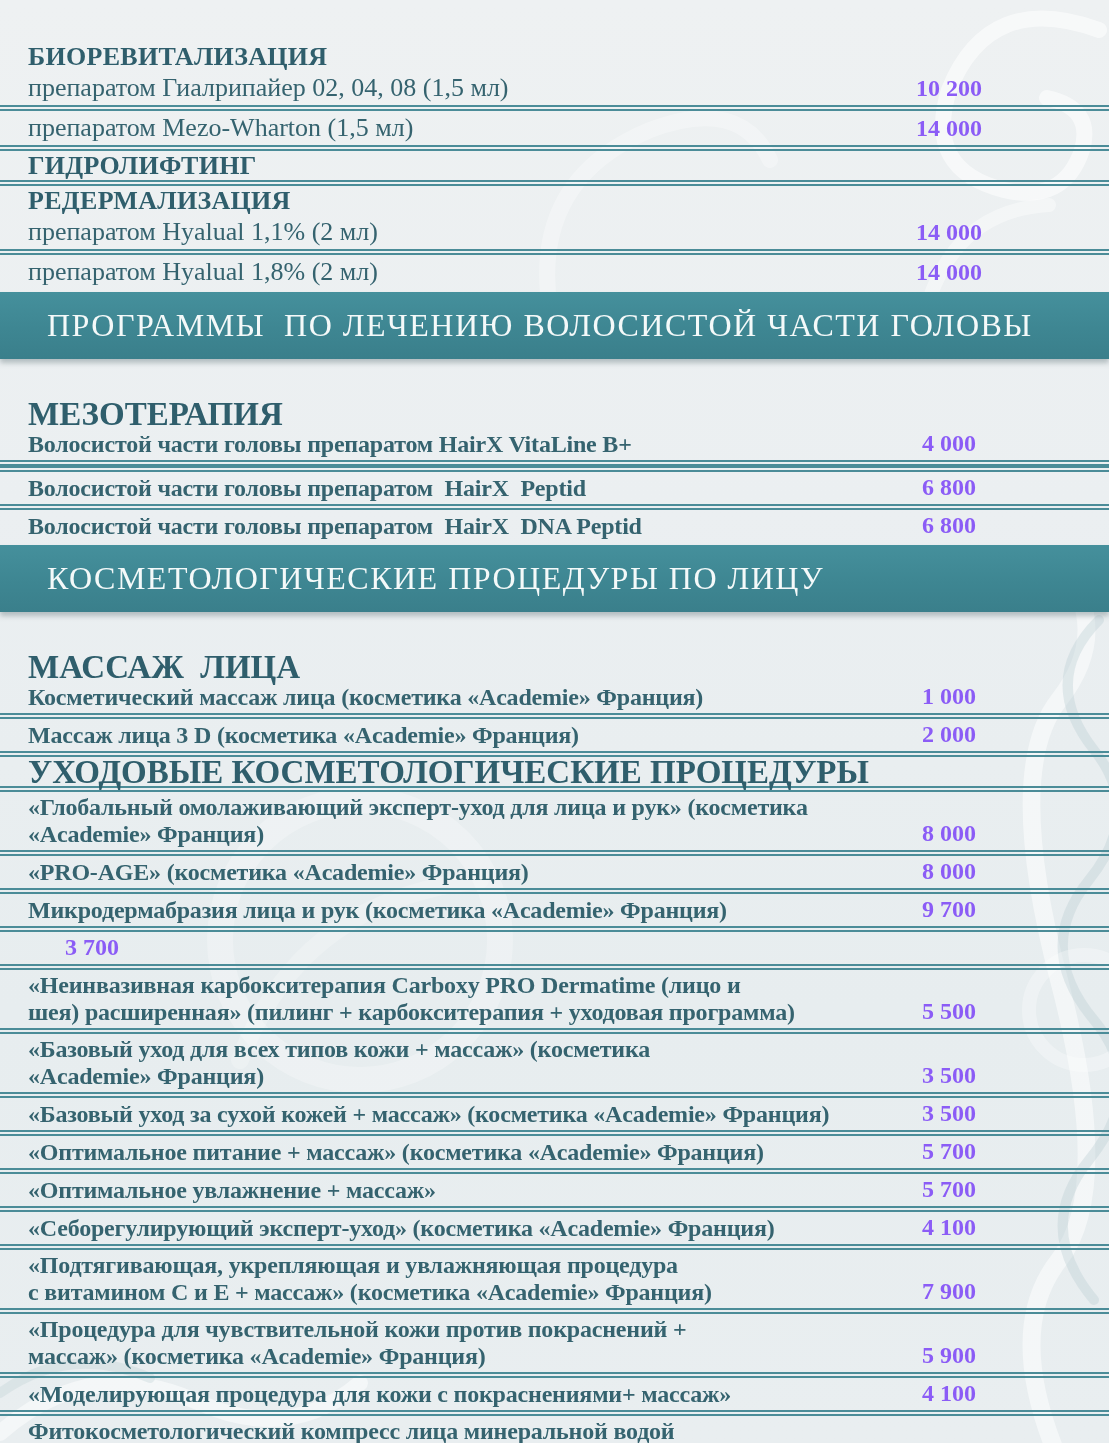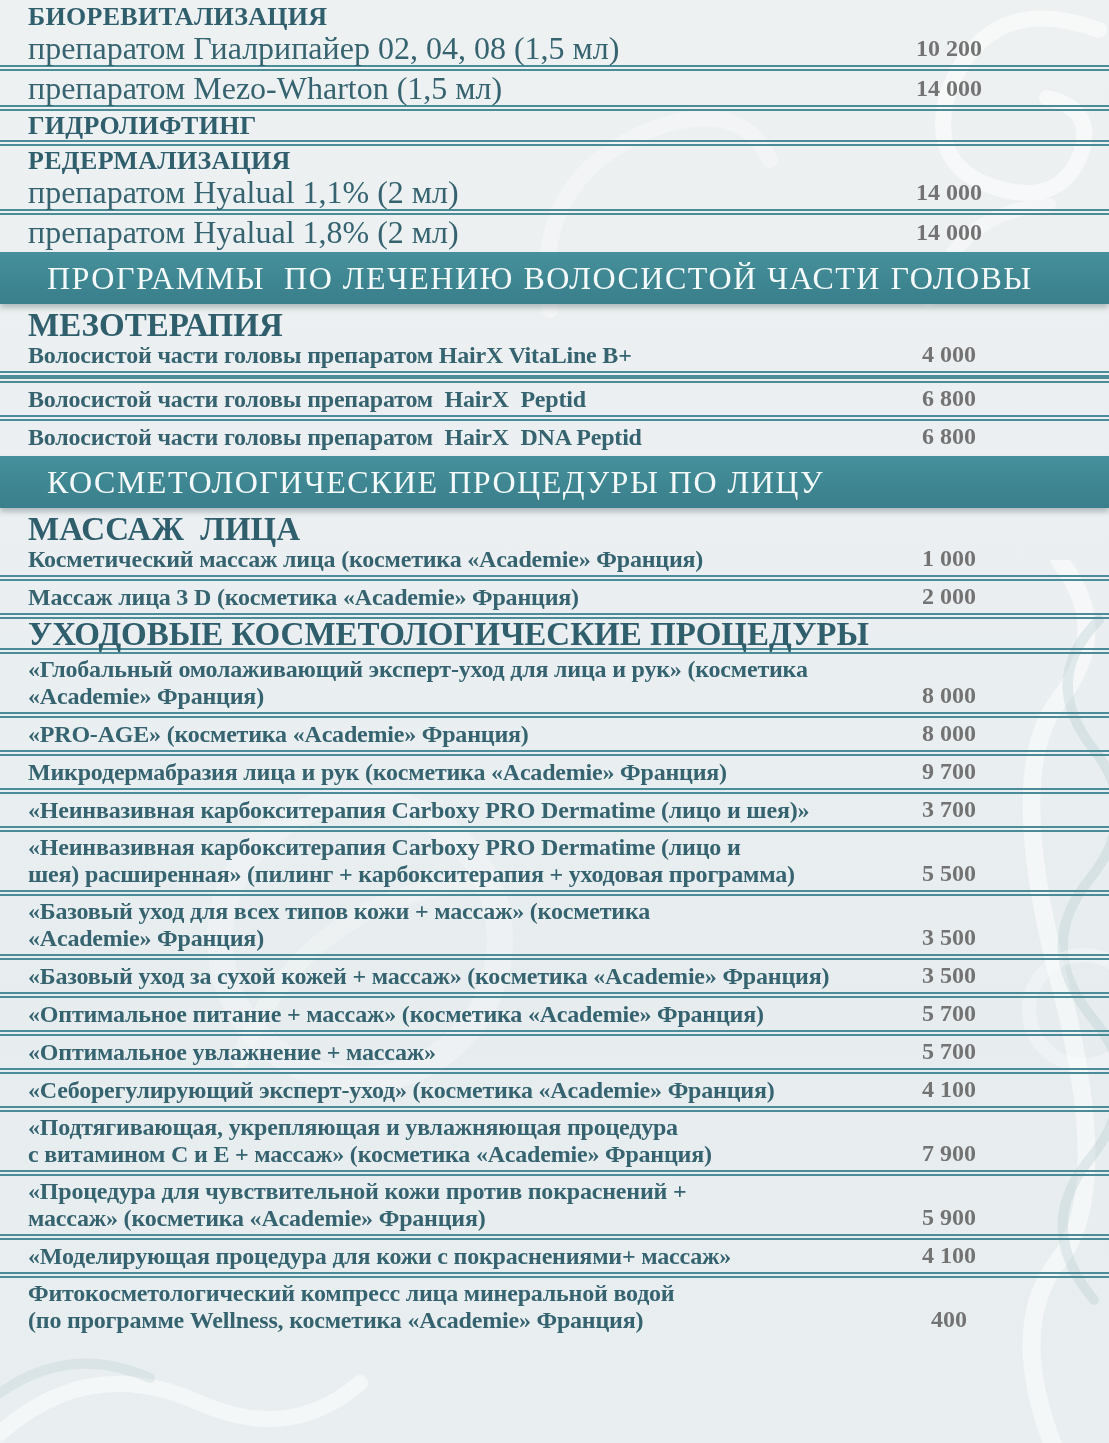--- a/index.html
+++ b/index.html
@@ -7,44 +7,44 @@
     width:1109px;height:1443px;
     background:linear-gradient(180deg,#eef1f2 0%,#ebeff1 35%,#e7edef 70%,#e9eef0 100%);
     font-family:"Liberation Serif", serif;
     color:#35636f;
     overflow:hidden;
     position:relative;
   }
   #decor{position:absolute;inset:0;z-index:0;pointer-events:none;}
   #list{position:relative;z-index:1;padding-top:2px;}
 
-  .sec{position:relative;}
+  .sec{position:relative;margin-top:40px;}
   .hdr{
     font-weight:bold;font-size:26px;line-height:28px;
     padding:1px 0 0 28px;color:#2f5e6c;letter-spacing:.3px;
     white-space:pre-wrap;
   }
   .row{display:flex;align-items:flex-end;padding:2px 0 2px;}
   .name{
-    flex:1;font-size:32px;line-height:30px;padding-left:28px;
+    flex:1;font-size:26px;line-height:30px;padding-left:28px;
     white-space:pre-wrap;color:#35636f;
   }
   .price{
     width:168px;margin:0 76px 1px 8px;flex:none;
-    text-align:center;font-weight:bold;font-size:24px;line-height:27px;color:#737373;
+    text-align:center;font-weight:bold;font-size:24px;line-height:27px;color:#8b5cf6;
   }
   .cond .hdr{font-size:33px;letter-spacing:0;}
   .cond .name{font-size:24px;line-height:27px;letter-spacing:-0.2px;font-weight:bold;}
   .sep{
     height:2px;
     border-top:2px solid #4b8c98;
     border-bottom:2px solid #4b8c98;
   }
   .banner{
-    height:52px;margin:3px 0 6px;
+    height:67px;margin:3px 0 6px;
     background:linear-gradient(180deg,#45909c 0%,#3e8692 55%,#3a7f8b 100%);
     color:#f4f9f9;display:flex;align-items:center;
     padding-left:47px;font-size:32px;letter-spacing:1.5px;
     white-space:pre-wrap;
     box-shadow:0 4px 5px rgba(110,128,133,0.45);
   }
 </style>
 </head>
 <body>
 
@@ -141,21 +141,20 @@
         <div class="name">«PRO-AGE» (косметика «Academie» Франция)</div>
         <div class="price">8 000</div>
       </div>
       <div class="sep"></div>
       <div class="row">
         <div class="name">Микродермабразия лица и рук (косметика «Academie» Франция)</div>
         <div class="price">9 700</div>
       </div>
       <div class="sep"></div>
       <div class="row">
-        <div class="name">«Неинвазивная карбокситерапия Carboxy PRO Dermatime (лицо и шея)»</div>
         <div class="price">3 700</div>
       </div>
       <div class="sep"></div>
       <div class="row">
         <div class="name">«Неинвазивная карбокситерапия Carboxy PRO Dermatime (лицо и
 шея) расширенная» (пилинг + карбокситерапия + уходовая программа)</div>
         <div class="price">5 500</div>
       </div>
       <div class="sep"></div>
       <div class="row">

